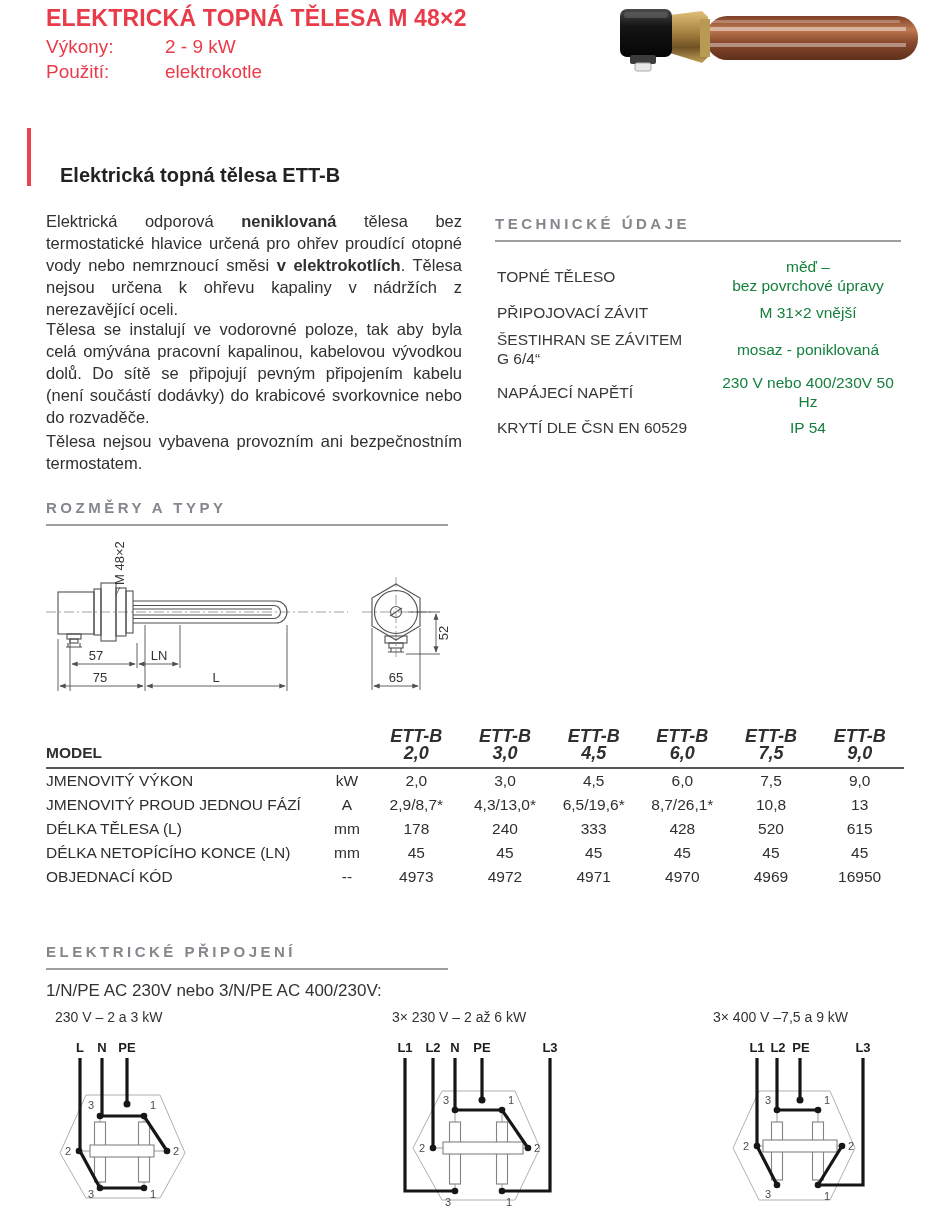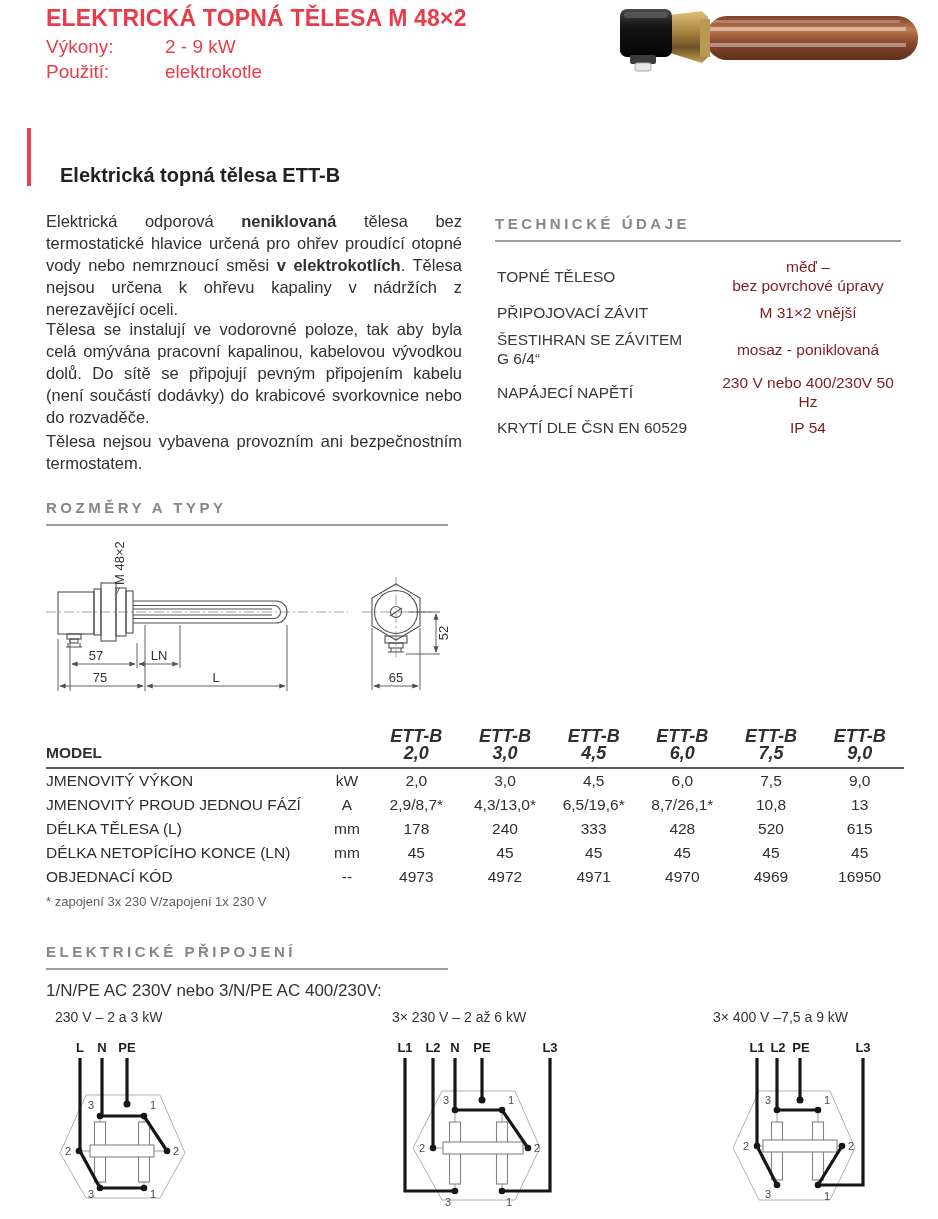--- a/index.html
+++ b/index.html
@@ -18,21 +18,21 @@
   .sec-h{font-size:15px;font-weight:700;letter-spacing:3.5px;color:#84878b;margin:0;}
   .sec-line{height:2px;background:#9c9ea1;}
 
   
   .para{width:416px;font-size:16.5px;line-height:22px;text-align:justify;color:#303030;margin:0;}
 
   
   .tech{width:404px;display:flex;flex-direction:column;}
   .tech-row{display:flex;align-items:center;margin-bottom:4px;}
   .tech-label{flex:0 0 218px;font-size:15.5px;color:#37383a;line-height:19px;}
-  .tech-value{flex:1;text-align:center;font-size:15.5px;color:#7f1d1d;line-height:19px;}
+  .tech-value{flex:1;text-align:center;font-size:15.5px;color:#15803d;line-height:19px;}
   .r-tall{min-height:40px;} .r-std{min-height:25px;}
 
   
   .mtable{width:858px;font-size:15.5px;color:#2e2f31;}
   .trow{display:grid;grid-template-columns:276px 50px repeat(6,1fr);align-items:end;}
   .thead{border-bottom:2px solid #58595b;padding-bottom:5px;}
   .thead .tc{font-weight:700;font-size:18px;line-height:17px;font-style:italic;}
   .t-model{font-weight:700;font-size:15.5px;}
   .tc{text-align:center;}
   .tdata{align-items:center;height:24px;}
@@ -273,21 +273,20 @@
     <div class="trow tdata">
       <div>OBJEDNACÍ KÓD</div>
       <div class="tc">--</div>
       <div class="tc">4973</div>
       <div class="tc">4972</div>
       <div class="tc">4971</div>
       <div class="tc">4970</div>
       <div class="tc">4969</div>
       <div class="tc">16950</div>
     </div>
-    <div class="tfoot">* zapojení 3x 230 V/zapojení 1x 230 V</div>
   </div>
 
   <h3 class="abs sec-h" style="left:46px;top:943px;">ELEKTRICKÉ PŘIPOJENÍ</h3>
   <div class="abs sec-line" style="left:46px;top:968px;width:402px;height:1.5px;"></div>
   <div class="abs intro-line" style="left:46px;top:981px;">1/N/PE AC 230V nebo 3/N/PE AC 400/230V:</div>
 
   <div class="abs diag-title" style="left:55px;top:1009px;">230 V – 2 a 3 kW</div>
   <div class="abs diag-title" style="left:392px;top:1009px;">3× 230 V – 2 až 6 kW</div>
   <div class="abs diag-title" style="left:713px;top:1009px;">3× 400 V –7,5 a 9 kW</div>
 

